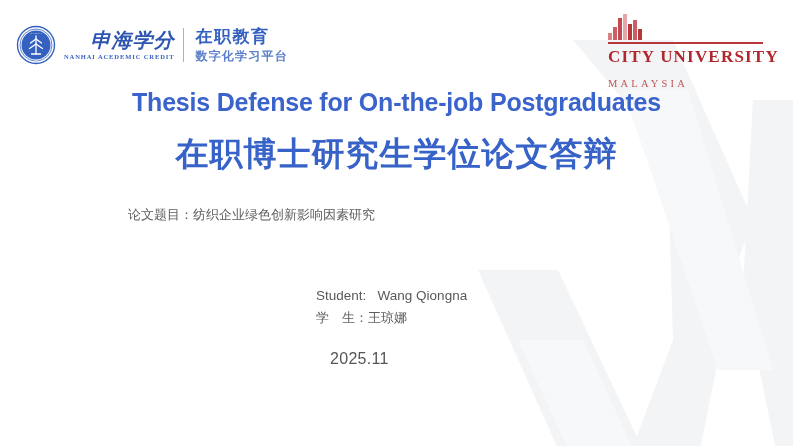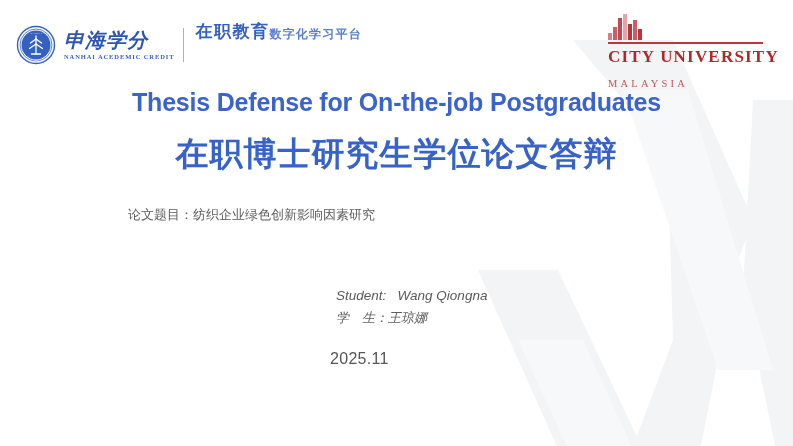--- a/index.html
+++ b/index.html
@@ -42,20 +42,21 @@
     width: 40px;
     height: 40px;
     flex: 0 0 40px;
   }
   .brand-cn {
     margin-left: 8px;
     display: flex;
     flex-direction: column;
     justify-content: center;
     height: 44px;
+    text-align: right;
   }
   .brand-cn-main {
     font-family: "DejaVu Sans", sans-serif;
     font-size: 20px;
     font-weight: 700;
     font-style: italic;
     color: #2e55b0;
     letter-spacing: 1px;
     line-height: 1;
     white-space: nowrap;
@@ -71,21 +72,21 @@
     white-space: nowrap;
   }
   .divider-v {
     width: 1px;
     height: 34px;
     background: #9fb3de;
     margin: 0 11px 0 9px;
   }
   .brand-edu {
     display: flex;
-    flex-direction: row;
+    flex-direction: column;
     justify-content: center;
     height: 44px;
   }
   .brand-edu-main {
     font-family: "DejaVu Sans", sans-serif;
     font-size: 17px;
     font-weight: 700;
     color: #3461c0;
     letter-spacing: 1.5px;
     line-height: 1;
@@ -186,26 +187,25 @@
     line-height: 1.58;
   }
   .thesis-line-cn {
     font-family: "DejaVu Sans", sans-serif;
     font-size: 13px;
     color: #5d5d5d;
   }
 
   .student-block {
     position: absolute;
-    left: 336px;
+    left: 316px;
     top: 285px;
     font-size: 13.5px;
     color: #595959;
     line-height: 1.62;
-    font-style: italic;
   }
   .student-line-cn {
     font-family: "DejaVu Sans", sans-serif;
     font-size: 13px;
     color: #5d5d5d;
     white-space: pre;
   }
 
   .date-line {
     position: absolute;

